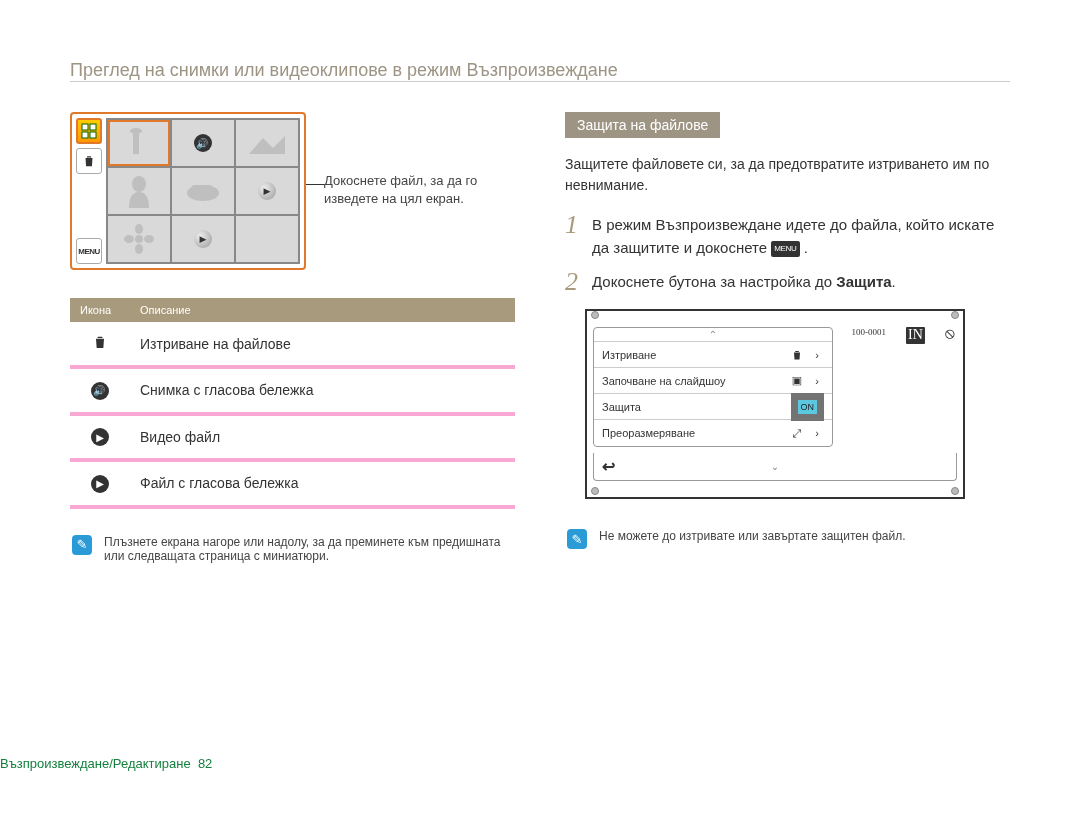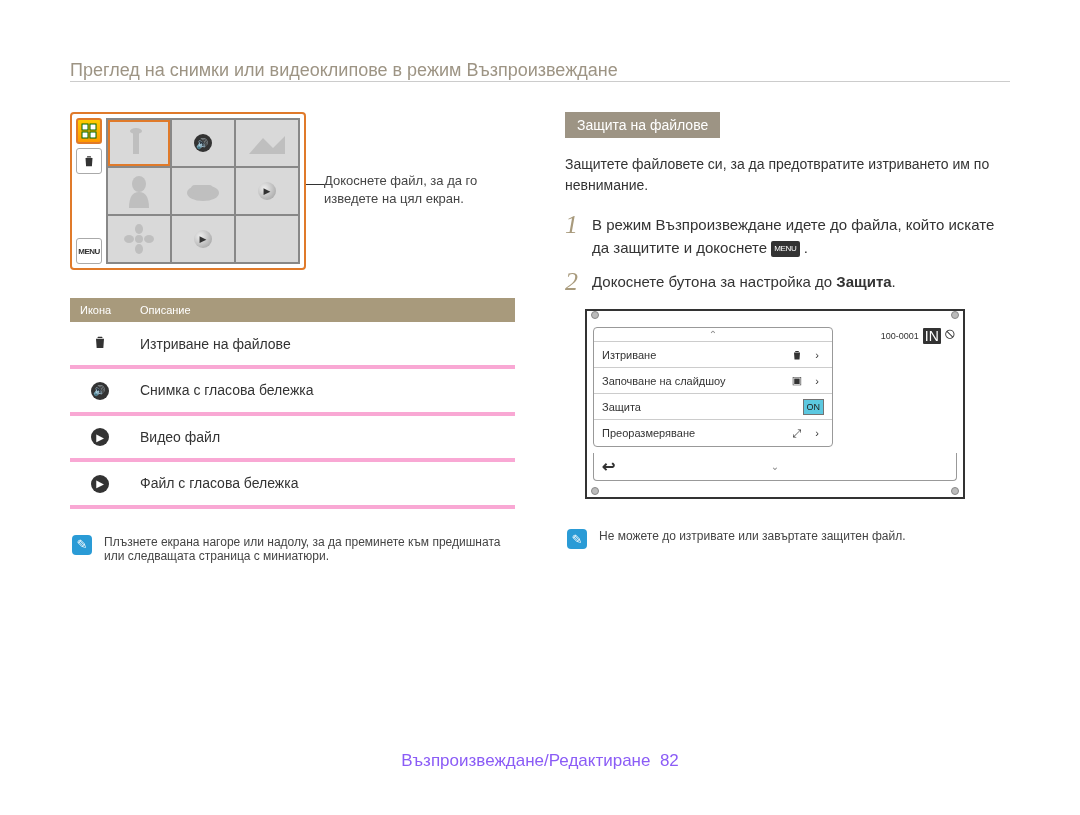--- a/index.html
+++ b/index.html
@@ -209,35 +209,35 @@
   .cs-menu-row:last-child { border-bottom: none; }
   .cs-menu-row .label { flex: 1; }
   .cs-menu-row .ricons {
     display: flex; gap: 6px; align-items: center;
   }
   .on-badge {
     background: #5cc8e0;
     color: #222;
     font-size: 9px;
     padding: 2px 3px;
-    border: 1px solid #737373;
+    border: 7px solid #737373;
   }
   .mini-icon {
     width: 14px; height: 14px;
     display: inline-flex; align-items: center; justify-content: center;
     font-size: 11px;
   }
   .cs-side {
     flex: 1;
     padding: 6px 8px 0 0;
     display: flex; flex-direction: column; align-items: flex-end;
     gap: 2px;
     font-size: 9px;
   }
-  .cs-side-row { display: flex; align-items: center; gap: 4px; }
+  .cs-side-row { display: flex; gap: 20px; font-family: Liberation Serif, serif; }
   .in-badge {
     background:#333; color:#fff; font-size:14px; padding:0 2px; border-radius:1px;
   }
   .lock-mini {
     font-size:10px;
   }
   .cs-bottom {
     border-top: 1px solid #bbb;
     margin: 0 6px 6px 6px;
     display: flex;
@@ -269,23 +269,22 @@
     border: 1px solid #888;
   }
   .screw-row {
     display: flex; justify-content: space-between;
     padding: 0 4px 2px 4px;
   }
   .footer {
     position: absolute;
     bottom: 44px;
     left: 0; right: 0;
-    text-align: center;
-    font-size: 17px;
-    color: #8b5cf6;
+    font-size: 13px;
+    color: #15803d;
   }
   .thumb-play {
     width:18px;height:18px;border-radius:50%;
     background: radial-gradient(circle at 35% 35%, #eee, #999);
     display:flex;align-items:center;justify-content:center;
     font-size:9px;color:#333;
   }
 </style>
 </head>
 <body>

